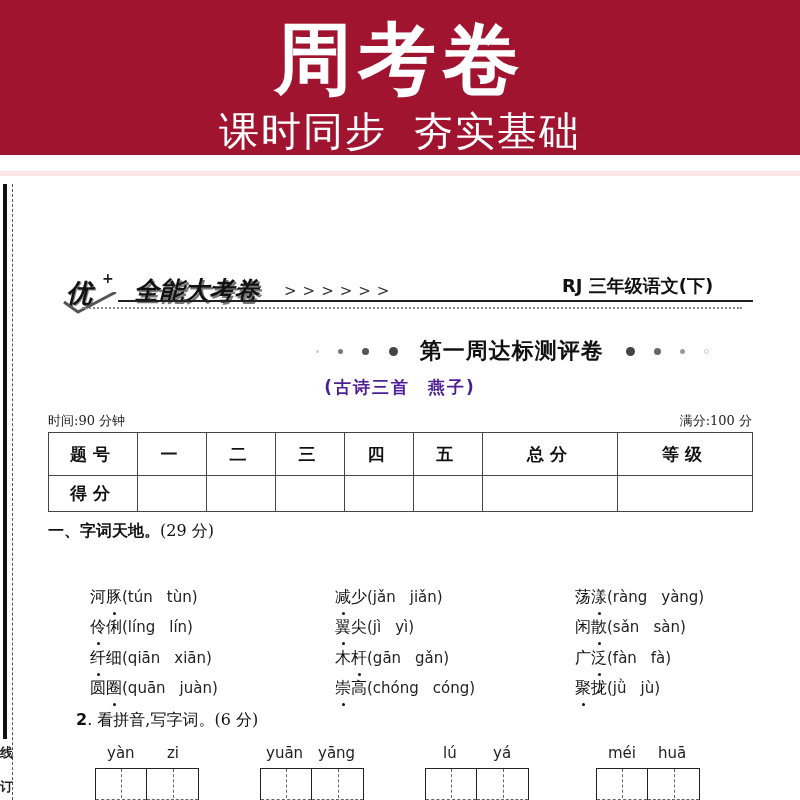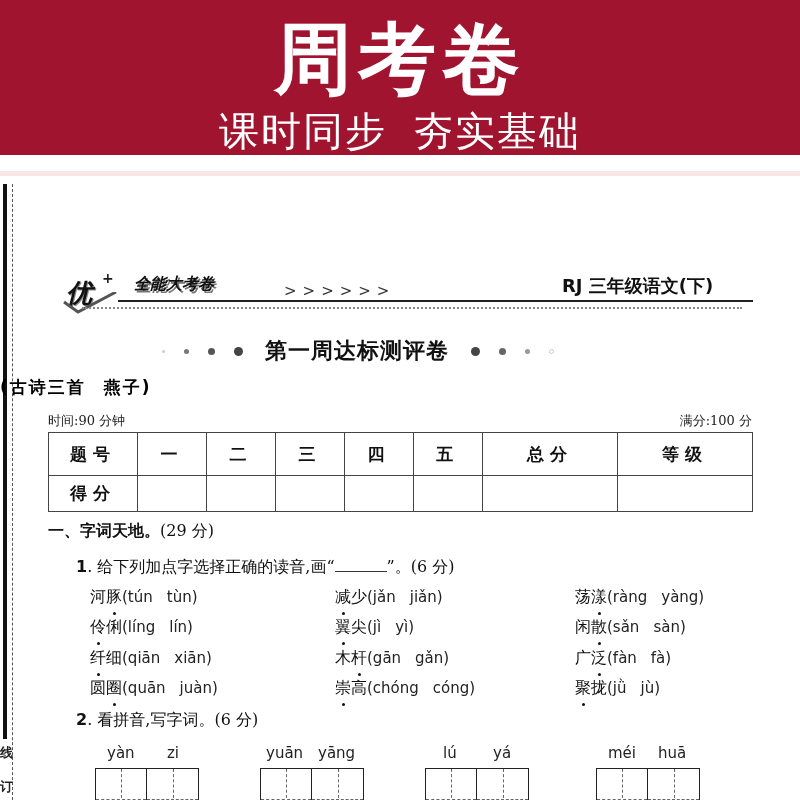--- a/index.html
+++ b/index.html
@@ -14,30 +14,30 @@
 
   .page { position: absolute; left: 0; top: 176px; width: 800px; height: 624px; background: #ffffff; }
   .bind-thick { position: absolute; left: 3px; top: 8px; width: 4px; height: 555px; background: #111; }
   .bind-dash { position: absolute; left: 12px; top: 8px; height: 616px; border-left: 1.5px dashed #555; }
   .bind-text { position: absolute; left: 0px; font-size: 13px; color: #222; font-weight: bold; width: 12px; text-align: center; line-height: 14px; }
 
   .hdr-logo { position: absolute; left: 62px; top: 96px; width: 60px; height: 40px; }
   .hdr-logo .you { position: absolute; left: 4px; top: 4px; font-size: 26px; font-weight: bold; font-style: italic; color: #111; text-shadow: 1px 1px 0 #888; }
   .hdr-logo .plus { position: absolute; left: 40px; top: -2px; font-size: 14px; font-weight: bold; }
   .hdr-logo .check { position: absolute; left: 0px; top: 20px; width: 56px; height: 22px; }
-  .hdr-brand { position: absolute; left: 134px; top: 98px; font-size: 16px; font-weight: bold; font-style: italic; color: #111; text-shadow: 2px 2px 0 #777; letter-spacing: 0px; }
+  .hdr-brand { position: absolute; left: 134px; top: 98px; font-size: 25px; font-weight: bold; font-style: italic; color: #111; text-shadow: 2px 2px 0 #777; letter-spacing: 0px; }
   .hdr-arrows { position: absolute; left: 284px; top: 106px; font-size: 15px; color: #333; letter-spacing: 6px; }
   .hdr-right { position: absolute; left: 562px; top: 98px; font-size: 18px; font-weight: bold; color: #111; }
   .hdr-line { position: absolute; left: 118px; top: 124px; width: 635px; height: 2px; background: #222; }
   .hdr-dots { position: absolute; left: 82px; top: 131px; width: 660px; border-top: 2px dotted #888; }
 
-  .title-row { position: absolute; left: 0; width: 716px; top: 160px; text-align: center; height: 30px; }
+  .title-row { position: absolute; left: 0; width: 716px; top: 160px; text-align: right; height: 30px; }
   .title-text { display: inline-block; font-size: 22px; font-weight: bold; color: #111; vertical-align: middle; margin: 0 10px; letter-spacing: 1px; }
   .dot { display: inline-block; border-radius: 50%; background: #444; vertical-align: middle; margin: 0 7px; }
-  .subtitle { position: absolute; left: 0; width: 800px; top: 200px; text-align: left; font-size: 17px; font-weight: bold; color: #000000; letter-spacing: 2px; }
+  .subtitle { position: absolute; left: 0; width: 800px; top: 200px; text-align: center; font-size: 17px; font-weight: bold; color: #4c1d95; letter-spacing: 2px; }
   .subtitle .gap { display: inline-block; width: 18px; }
 
   .meta-left { position: absolute; left: 48px; top: 236px; font-size: 13px; font-family: "DejaVu Serif", serif; color: #222; }
   .meta-right { position: absolute; right: 48px; top: 236px; font-size: 13px; font-family: "DejaVu Serif", serif; color: #222; }
 
   table.score { position: absolute; left: 48px; top: 256px; width: 705px; border-collapse: collapse; border: 1.5px solid #111; }
   table.score td { border: 1px solid #444; height: 36px; text-align: center; font-size: 17px; font-weight: bold; color: #111; letter-spacing: 6px; }
   table.score tr:first-child td { height: 43px; }
   table.score td.lbl { width: 89px; }
 
@@ -133,23 +133,20 @@
       <td></td>
       <td></td>
       <td></td>
     </tr>
   </tbody>
     </table>
 
   <div class="sec-title">
     <span>一、字词天地。</span><span class="pts">(29 分)</span>
   </div>
-  <div class="q1">
-    <b>1</b><span>. 给下列加点字选择正确的读音,画“</span><span class="blank"></span><span>”。(6 分)</span>
-  </div>
 
   <div id="q1-items">
       <div class="word" style="left: 90px; top: 411px;"><span class="ch">河</span><span class="ch dotted">豚</span><span class="py">(</span><span class="py">tún</span><span class="py opt2">tùn</span><span class="py">)</span></div>
       <div class="word" style="left: 335px; top: 411px;"><span class="ch dotted">减</span><span class="ch">少</span><span class="py">(</span><span class="py">jǎn</span><span class="py opt2">jiǎn</span><span class="py">)</span></div>
       <div class="word" style="left: 575px; top: 411px;"><span class="ch">荡</span><span class="ch dotted">漾</span><span class="py">(</span><span class="py">ràng</span><span class="py opt2">yàng</span><span class="py">)</span></div>
       <div class="word" style="left: 90px; top: 441px;"><span class="ch dotted">伶</span><span class="ch">俐</span><span class="py">(</span><span class="py">líng</span><span class="py opt2">lín</span><span class="py">)</span></div>
       <div class="word" style="left: 335px; top: 441px;"><span class="ch dotted">翼</span><span class="ch">尖</span><span class="py">(</span><span class="py">jì</span><span class="py opt2">yì</span><span class="py">)</span></div>
       <div class="word" style="left: 575px; top: 441px;"><span class="ch">闲</span><span class="ch dotted">散</span><span class="py">(</span><span class="py">sǎn</span><span class="py opt2">sàn</span><span class="py">)</span></div>
       <div class="word" style="left: 90px; top: 472px;"><span class="ch dotted">纤</span><span class="ch">细</span><span class="py">(</span><span class="py">qiān</span><span class="py opt2">xiān</span><span class="py">)</span></div>
       <div class="word" style="left: 335px; top: 472px;"><span class="ch">木</span><span class="ch dotted">杆</span><span class="py">(</span><span class="py">gān</span><span class="py opt2">gǎn</span><span class="py">)</span></div>

